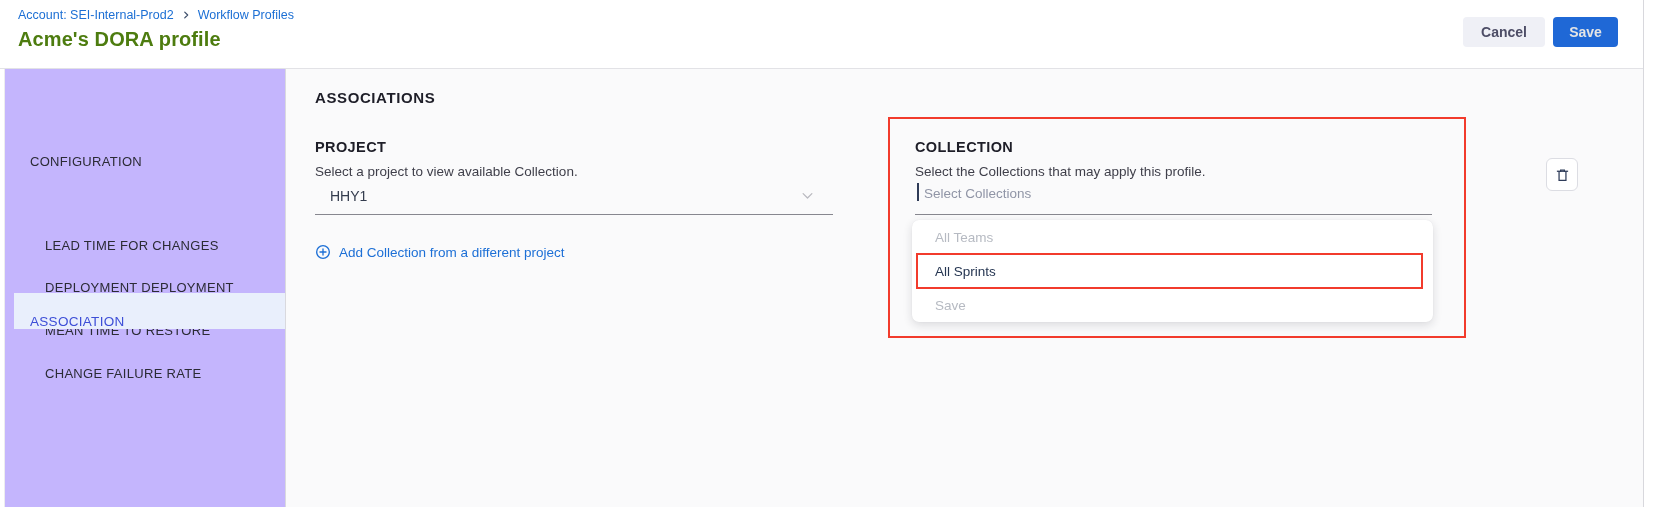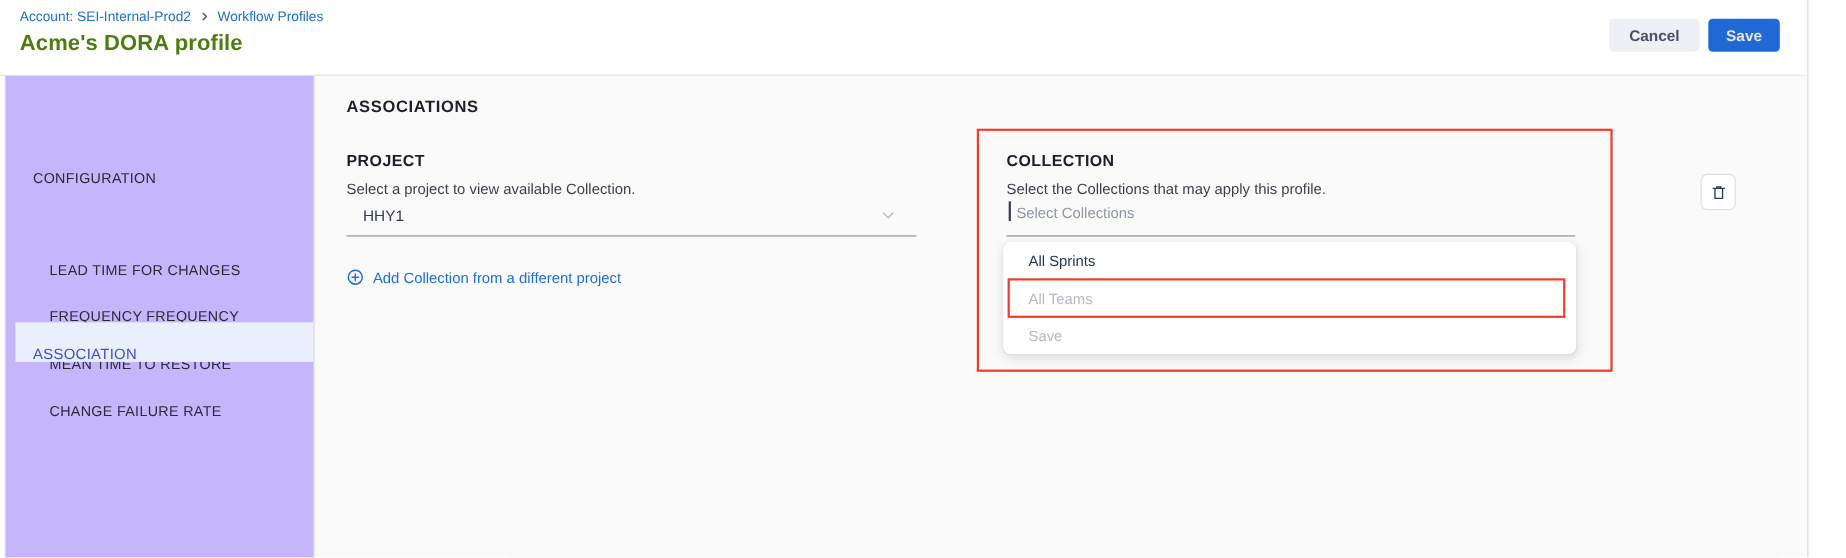--- a/index.html
+++ b/index.html
@@ -92,21 +92,21 @@
   <div class="abs header-border"></div>
 
   <div class="abs content-bg"></div>
   <div class="abs card-left-border"></div>
   <div class="abs sidebar-divider"></div>
   <div class="abs right-frame-border"></div>
 
   <nav class="abs sidebar">
     <div class="side-item l0" style="top:85px">CONFIGURATION</div>
     <div class="side-item l1" style="top:131px">LEAD TIME FOR CHANGES</div>
-    <div class="side-item l1" style="top:173px">FREQUENCY FREQUENCY</div>
+    <div class="side-item l1" style="top:173px">DEPLOYMENT DEPLOYMENT</div>
     <div class="side-item l1" style="top:216px">MEAN TIME TO RESTORE</div>
     <div class="side-item l1" style="top:259px">CHANGE FAILURE RATE</div>
     <div class="side-active-row">
       <span class="side-active-label">ASSOCIATION</span>
     </div>
   </nav>
 
   <div class="abs section-title">ASSOCIATIONS</div>
 
   <div class="abs group-title proj-title">PROJECT</div>
@@ -130,22 +130,22 @@
   </div>
 
   <div class="abs red-box"></div>
   <div class="abs group-title coll-title">COLLECTION</div>
   <div class="abs group-desc coll-desc">Select the Collections that may apply this profile.</div>
   <div class="abs caret"></div>
   <div class="abs coll-placeholder">Select Collections</div>
   <div class="abs underline coll-underline"></div>
 
   <div class="abs dropdown">
+    <div class="dd-option muted">All Teams</div>
     <div class="dd-option active">All Sprints</div>
-    <div class="dd-option muted">All Teams</div>
     <div class="dd-option muted">Save</div>
   </div>
   <div class="abs red-inner"></div>
 
   <button class="abs trash-btn">
     <span style="display:flex;">
       <svg width="15" height="16" viewBox="0 0 24 24" fill="none" stroke="currentColor" stroke-width="2" stroke-linecap="square">
           <path d="M4 6h16"></path>
           <path d="M9 6V4h6v2"></path>
           <path d="M6.5 6.5v14h11v-14"></path>

